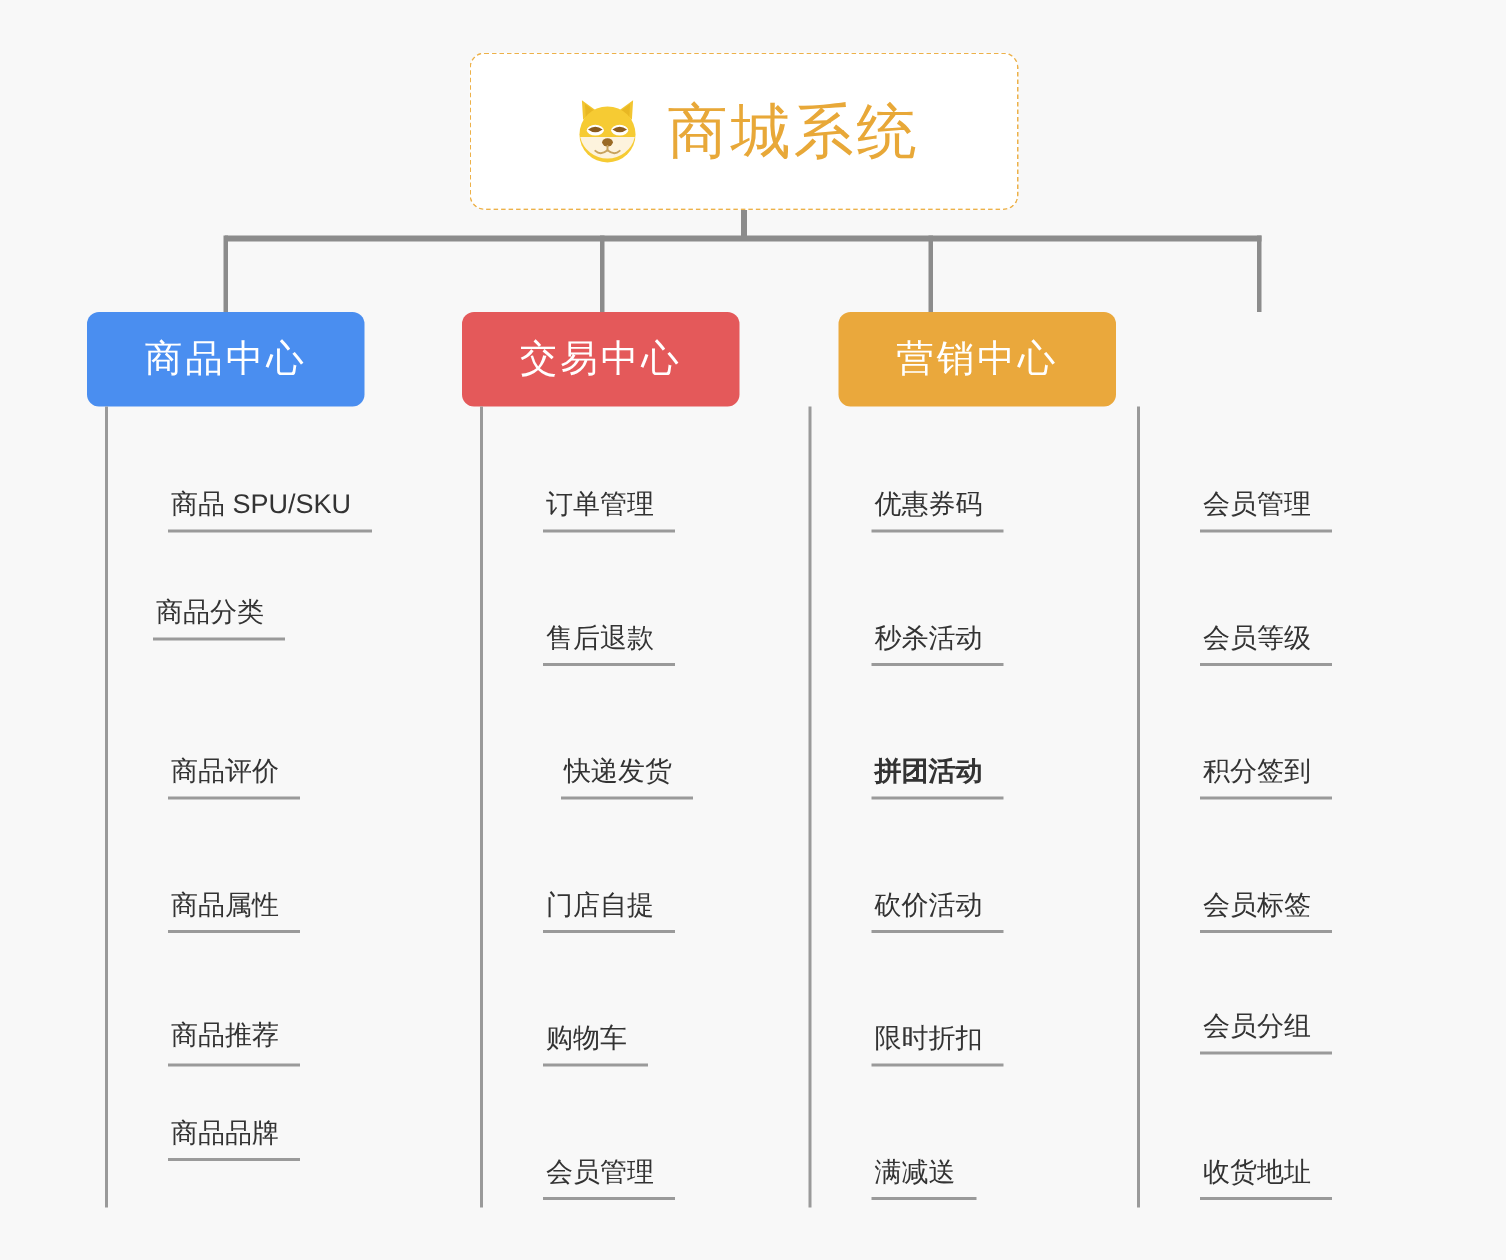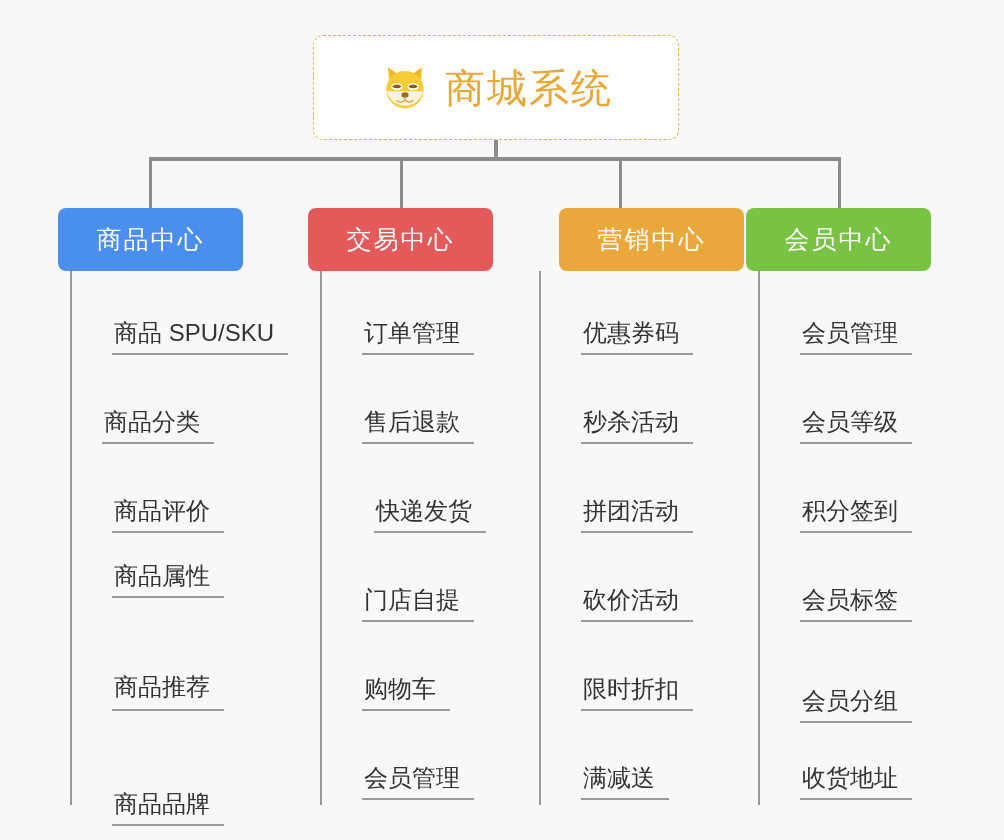--- a/index.html
+++ b/index.html
@@ -90,21 +90,21 @@
     position: absolute;
     left: 0;
     box-sizing: border-box;
     height: 89px;
     display: flex;
     align-items: flex-end;
     padding-left: 42px;
     padding-bottom: 5px;
   }
   .leaf-text {
-    font-size: 24px;
+    font-size: 18px;
     color: #333333;
     line-height: 1.15;
     white-space: nowrap;
     border-bottom: 2px solid #9a9a9a;
     padding: 0 14px 6px 2px;
     display: inline-block;
   }
 </style>
 </head>
 <body style="background: rgb(248, 248, 248);">
@@ -142,42 +142,39 @@
 
   <div class="cat-box" style="left: 308px; top: 208px; width: 185px; background: rgb(228, 89, 90);">
     <span class="cat-label">交易中心</span>
   </div>
   <div class="cat-box" style="left: 58px; top: 208px; width: 185px; background: rgb(74, 142, 240);">
     <span class="cat-label">商品中心</span>
   </div>
   <div class="cat-box" style="left: 527px; top: 208px; width: 185px; background: rgb(234, 168, 60); margin-left: 32px;">
     <span class="cat-label">营销中心</span>
   </div>
-  <div class="cat-box" style="left: 746px; top: 208px; width: 185px; background: rgb(121, 195, 68);">
-    <span class="cat-label">会员中心</span>
-  </div>
 
   <div class="leaf-col" style="left:70px; top:271px;">
     <div class="leaf-spine" style="height:534px;"></div>
     <div class="leaf-item" style="top:0px;">
       <span class="leaf-text">商品 SPU/SKU</span>
     </div>
-    <div class="leaf-item" style="top:89px;padding-left:32px;">
+    <div class="leaf-item" style="top:72px;padding-left:32px;">
       <span class="leaf-text">商品分类</span>
     </div>
     <div class="leaf-item" style="top:178px;">
       <span class="leaf-text">商品评价</span>
     </div>
-    <div class="leaf-item" style="top:267px;align-items:center;">
+    <div class="leaf-item" style="top:267px;">
       <span class="leaf-text">商品属性</span>
     </div>
     <div class="leaf-item" style="top:356px;font-family:Liberation Mono, monospace;">
       <span class="leaf-text">商品推荐</span>
     </div>
-    <div class="leaf-item" style="top:471px;">
+    <div class="leaf-item" style="top:419px;">
       <span class="leaf-text">商品品牌</span>
     </div>
   </div>
 
   <div class="leaf-col" style="left:320px; top:271px;">
     <div class="leaf-spine" style="height:534px;"></div>
     <div class="leaf-item" style="top:0px;">
       <span class="leaf-text">订单管理</span>
     </div>
     <div class="leaf-item" style="top:89px;justify-content:flex-end;">
@@ -198,21 +195,21 @@
   </div>
 
   <div class="leaf-col" style="left:539px; top:271px;">
     <div class="leaf-spine" style="height:534px;"></div>
     <div class="leaf-item" style="top:0px;">
       <span class="leaf-text">优惠券码</span>
     </div>
     <div class="leaf-item" style="top:89px;">
       <span class="leaf-text">秒杀活动</span>
     </div>
-    <div class="leaf-item" style="top:178px;">
+    <div class="leaf-item" style="top:178px;font-weight:bold;">
       <span class="leaf-text">拼团活动</span>
     </div>
     <div class="leaf-item" style="top:267px;">
       <span class="leaf-text">砍价活动</span>
     </div>
     <div class="leaf-item" style="top:356px;">
       <span class="leaf-text">限时折扣</span>
     </div>
     <div class="leaf-item" style="top:445px;">
       <span class="leaf-text">满减送</span>
@@ -226,21 +223,21 @@
     </div>
     <div class="leaf-item" style="top:89px;">
       <span class="leaf-text">会员等级</span>
     </div>
     <div class="leaf-item" style="top:178px;">
       <span class="leaf-text">积分签到</span>
     </div>
     <div class="leaf-item" style="top:267px;">
       <span class="leaf-text">会员标签</span>
     </div>
-    <div class="leaf-item" style="top:368px;text-align:right;">
+    <div class="leaf-item" style="top:348px;text-align:right;">
       <span class="leaf-text">会员分组</span>
     </div>
     <div class="leaf-item" style="top:445px;">
       <span class="leaf-text">收货地址</span>
     </div>
   </div>
 
 </div>
 
 </body></html>

